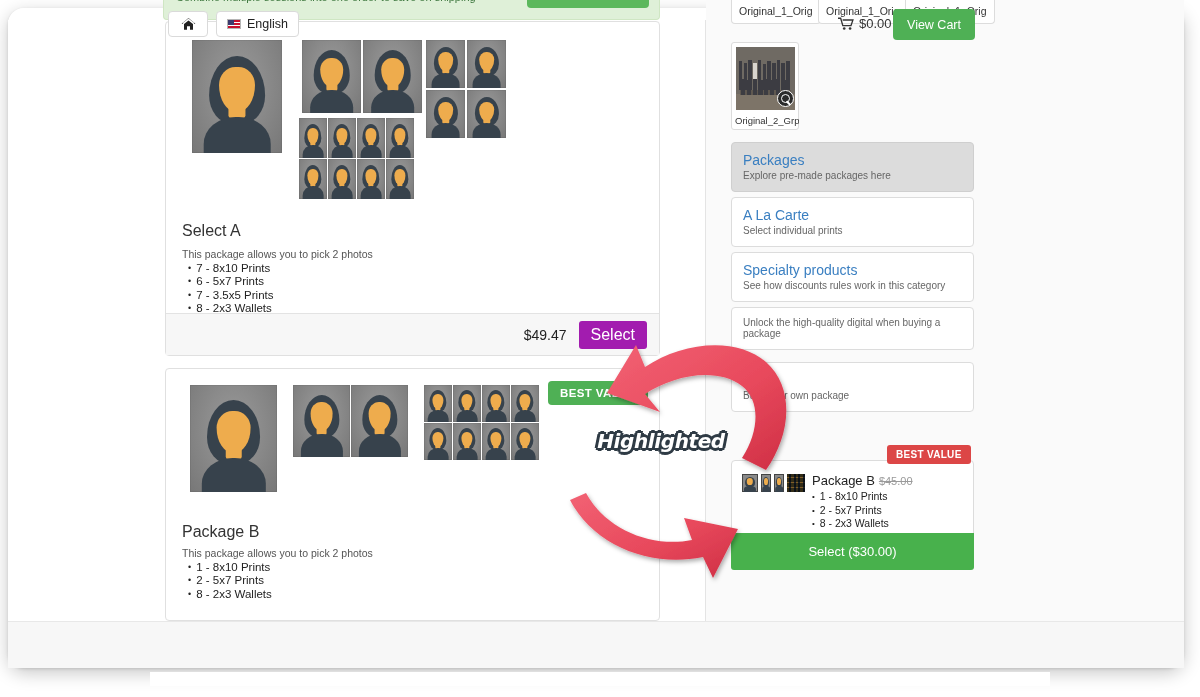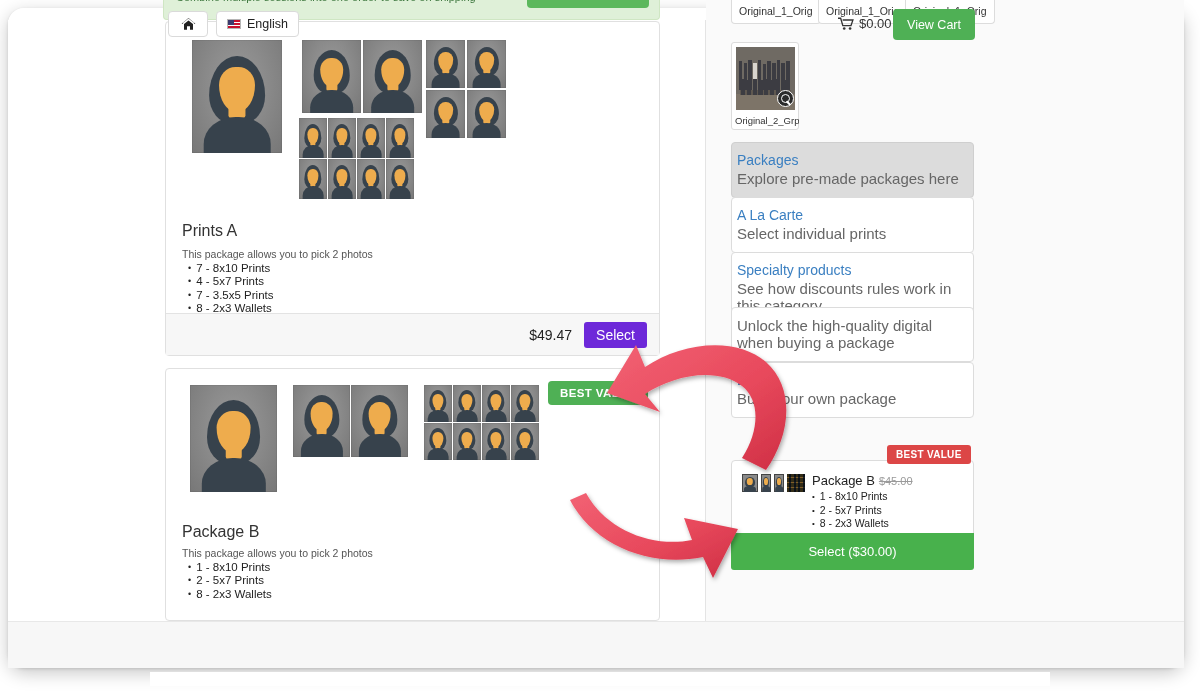--- a/index.html
+++ b/index.html
@@ -158,25 +158,25 @@
     left:0; right:0; bottom:0; height:42px;
     background:#f7f7f7;
     border-top:1px solid #e3e3e3;
     display:flex; align-items:center; justify-content:flex-end;
     padding-right:12px;
   }
   .pkg-price{
     font-size:14px; color:#222; margin-right:12px;
   }
   .btn-select-blue{
-    background:#6d28d9;
+    background:#a21caf;
     color:#fff;
     border:none;
     border-radius:3px;
-    font-size:14px;
+    font-size:16px;
     padding:5px 12px;
     font-family:inherit;
     cursor:pointer;
   }
 
   
   .badge-green{
     position:absolute;
     left:548px; top:381px;
     background:#4fb055;
@@ -244,29 +244,29 @@
   }
 
   
   .cat{
     position:absolute;
     left:731px;
     width:243px;
     background:#fff;
     border:1px solid #dcdcdc;
     border-radius:4px;
-    padding:9px 5px 10px;
+    padding:9px 11px 10px;
     cursor:pointer;
   }
   .cat.active{ background:#dcdcdc; border-color:#cfcfcf; }
   .cat-title{
     font-size:14px; color:#3a7fc1; margin-bottom:2px;
   }
   .cat-desc{
-    font-size:15px; color:#666;
+    font-size:10px; color:#666;
   }
 
   
   .cart-panel{
     position:absolute;
     left:731px; top:460px;
     width:243px;
     background:#fff;
     border:1px solid #dcdcdc;
     border-radius:4px 4px 0 0;
@@ -499,25 +499,25 @@
         <div class="body" style="top:68%;width:74%;height:34%;"></div>
       </div>
     <div class="photo" style="left:220px;top:137px;width:28px;height:40px;">
         <div class="hair" style="top:14%;width:62%;height:60%;"></div>
         <div class="face" style="top:24%;width:40%;height:40%;"></div>
         <div class="neck" style="top:60%;width:19%;height:11%;"></div>
         <div class="body" style="top:68%;width:74%;height:34%;"></div>
       </div>
   </div>
 
-  <div class="pkg-title" style="left:16px;top:200px;">Prints A</div>
+  <div class="pkg-title" style="left:16px;top:200px;">Select A</div>
   <div class="pkg-sub" style="left:16px;top:226px;">This package allows you to pick 2 photos</div>
   <ul class="pkg-list" style="left:22px;top:240px;">
     <li>7 - 8x10 Prints</li>
-    <li>4 - 5x7 Prints</li>
+    <li>6 - 5x7 Prints</li>
     <li>7 - 3.5x5 Prints</li>
     <li>8 - 2x3 Wallets</li>
   </ul>
 
   <div class="pkg-footer">
     <span class="pkg-price">$49.47</span>
     <button class="btn-select-blue">Select</button>
   </div>
 </div>
 
@@ -760,14 +760,15 @@
                C 606,530 652,548 692,540
                L 684,518
                L 738,529
                L 713,578
                L 703,557
                C 651,568 594,546 570,500 Z" fill="url(#agrad)"></path>
     </g>
   </svg>
 
   <div class="promo-text">
+    <div>Highlighted</div>
   </div>
 </div>
 
 </body></html>

